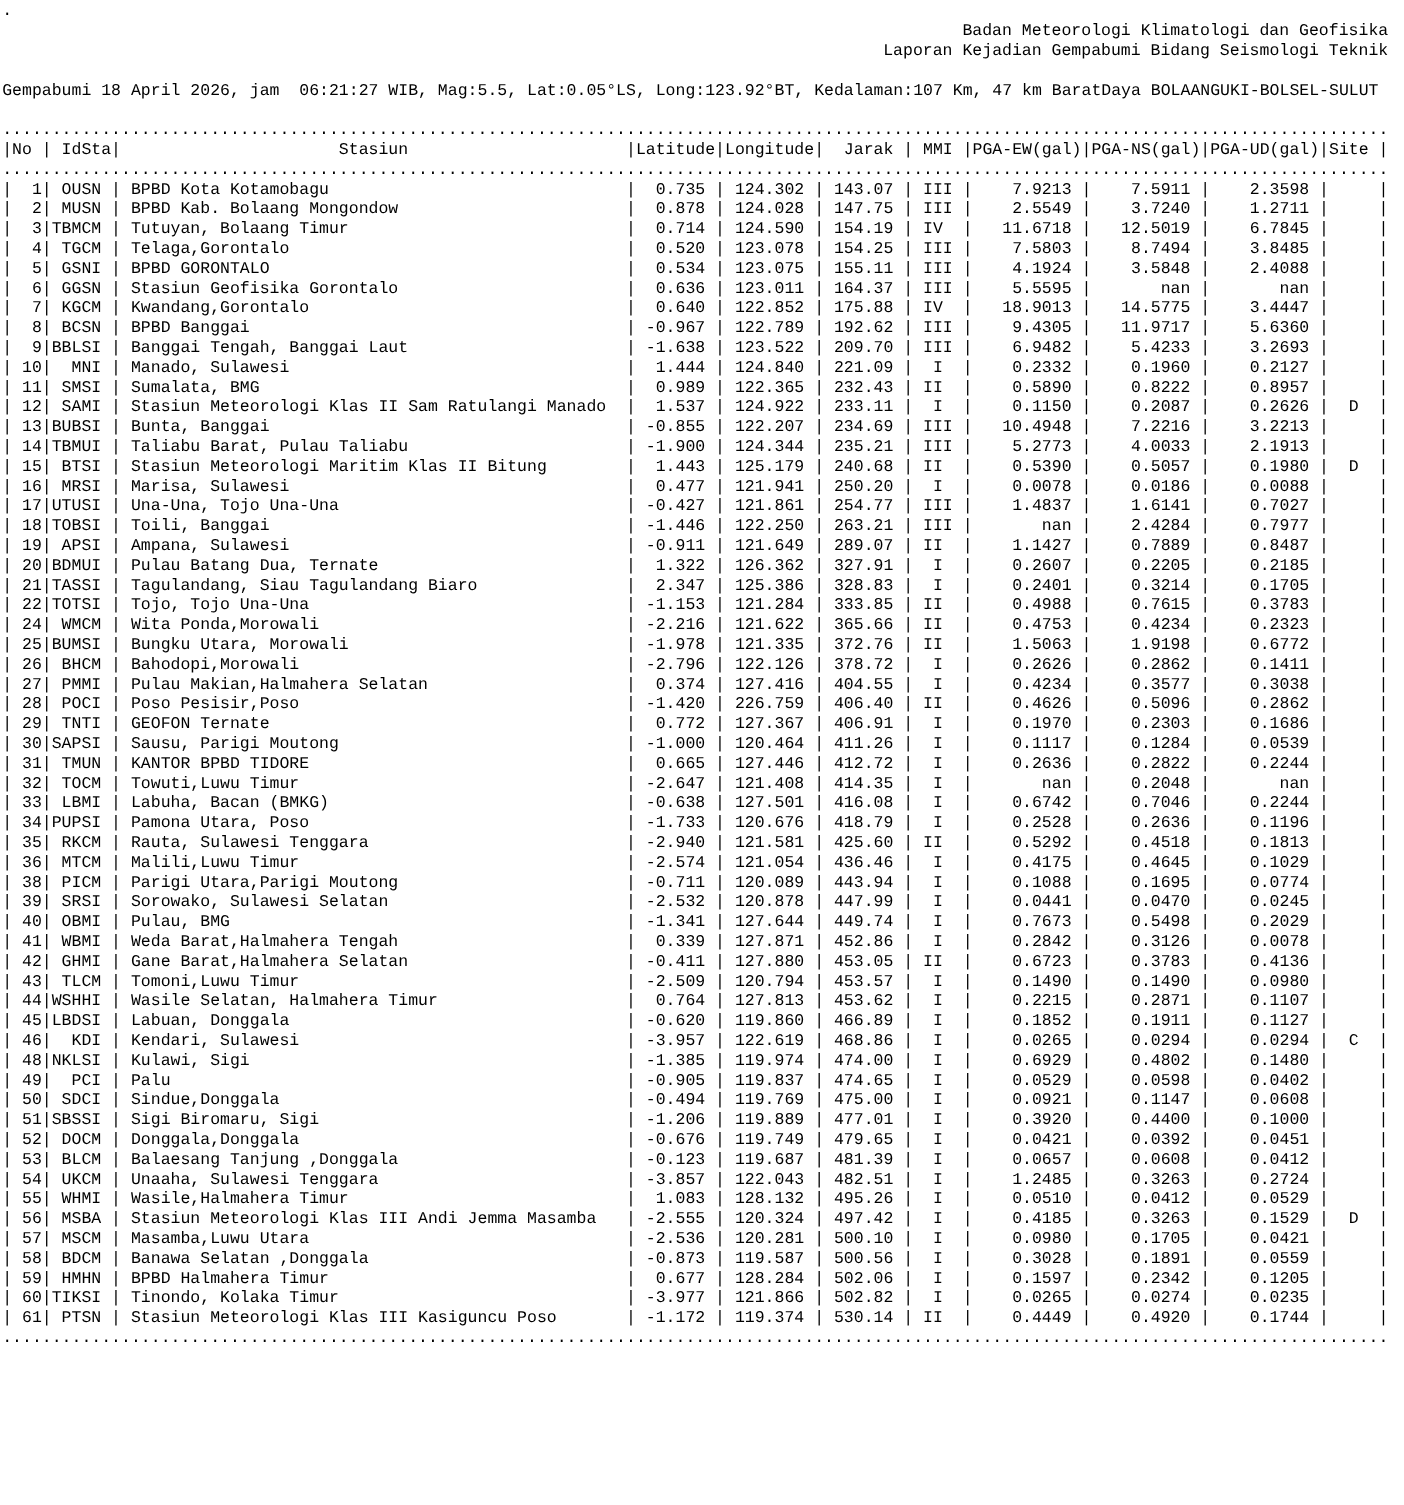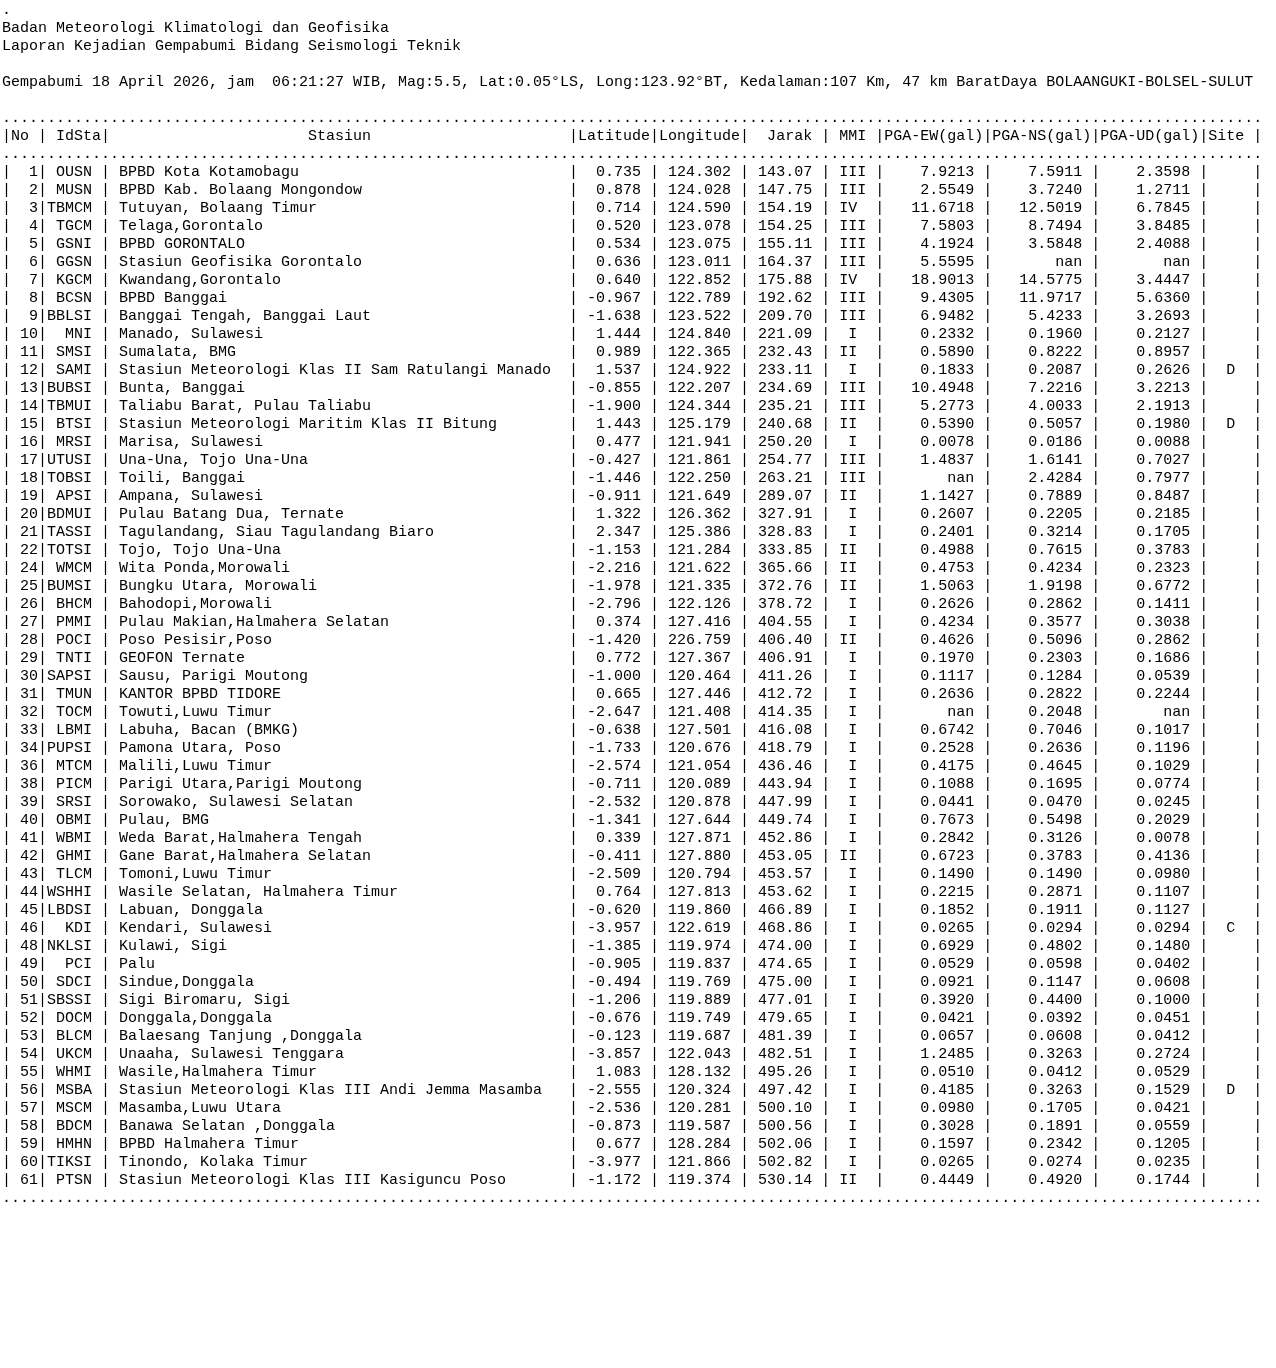--- a/index.html
+++ b/index.html
@@ -18,21 +18,21 @@
     line-height: 18px;
     color: #000000;
     padding: 2px 0 0 2px;
     width: 1262px;
   }
   .line {
     height: 18px;
     white-space: pre;
   }
   .center {
-    text-align: left;
+    text-align: right;
     width: 1260px;
   }
 </style>
 </head>
 <body>
 
 <div class="doc">
   <div class="line">.</div>
   <div class="line center">Badan Meteorologi Klimatologi dan Geofisika</div>
   <div class="line center">Laporan Kejadian Gempabumi Bidang Seismologi Teknik</div>
@@ -47,42 +47,43 @@
       <div class="line">|  2| MUSN | BPBD Kab. Bolaang Mongondow                       |  0.878 | 124.028 | 147.75 | III |    2.5549 |    3.7240 |    1.2711 |     |</div>
       <div class="line">|  3|TBMCM | Tutuyan, Bolaang Timur                            |  0.714 | 124.590 | 154.19 | IV  |   11.6718 |   12.5019 |    6.7845 |     |</div>
       <div class="line">|  4| TGCM | Telaga,Gorontalo                                  |  0.520 | 123.078 | 154.25 | III |    7.5803 |    8.7494 |    3.8485 |     |</div>
       <div class="line">|  5| GSNI | BPBD GORONTALO                                    |  0.534 | 123.075 | 155.11 | III |    4.1924 |    3.5848 |    2.4088 |     |</div>
       <div class="line">|  6| GGSN | Stasiun Geofisika Gorontalo                       |  0.636 | 123.011 | 164.37 | III |    5.5595 |       nan |       nan |     |</div>
       <div class="line">|  7| KGCM | Kwandang,Gorontalo                                |  0.640 | 122.852 | 175.88 | IV  |   18.9013 |   14.5775 |    3.4447 |     |</div>
       <div class="line">|  8| BCSN | BPBD Banggai                                      | -0.967 | 122.789 | 192.62 | III |    9.4305 |   11.9717 |    5.6360 |     |</div>
       <div class="line">|  9|BBLSI | Banggai Tengah, Banggai Laut                      | -1.638 | 123.522 | 209.70 | III |    6.9482 |    5.4233 |    3.2693 |     |</div>
       <div class="line">| 10|  MNI | Manado, Sulawesi                                  |  1.444 | 124.840 | 221.09 |  I  |    0.2332 |    0.1960 |    0.2127 |     |</div>
       <div class="line">| 11| SMSI | Sumalata, BMG                                     |  0.989 | 122.365 | 232.43 | II  |    0.5890 |    0.8222 |    0.8957 |     |</div>
-      <div class="line">| 12| SAMI | Stasiun Meteorologi Klas II Sam Ratulangi Manado  |  1.537 | 124.922 | 233.11 |  I  |    0.1833 |    0.2087 |    0.2626 |  D  |</div>
+      <div class="line">| 12| SAMI | Stasiun Meteorologi Klas II Sam Ratulangi Manado  |  1.537 | 124.922 | 233.11 |  I  |    0.1150 |    0.2087 |    0.2626 |  D  |</div>
       <div class="line">| 13|BUBSI | Bunta, Banggai                                    | -0.855 | 122.207 | 234.69 | III |   10.4948 |    7.2216 |    3.2213 |     |</div>
       <div class="line">| 14|TBMUI | Taliabu Barat, Pulau Taliabu                      | -1.900 | 124.344 | 235.21 | III |    5.2773 |    4.0033 |    2.1913 |     |</div>
       <div class="line">| 15| BTSI | Stasiun Meteorologi Maritim Klas II Bitung        |  1.443 | 125.179 | 240.68 | II  |    0.5390 |    0.5057 |    0.1980 |  D  |</div>
       <div class="line">| 16| MRSI | Marisa, Sulawesi                                  |  0.477 | 121.941 | 250.20 |  I  |    0.0078 |    0.0186 |    0.0088 |     |</div>
       <div class="line">| 17|UTUSI | Una-Una, Tojo Una-Una                             | -0.427 | 121.861 | 254.77 | III |    1.4837 |    1.6141 |    0.7027 |     |</div>
       <div class="line">| 18|TOBSI | Toili, Banggai                                    | -1.446 | 122.250 | 263.21 | III |       nan |    2.4284 |    0.7977 |     |</div>
       <div class="line">| 19| APSI | Ampana, Sulawesi                                  | -0.911 | 121.649 | 289.07 | II  |    1.1427 |    0.7889 |    0.8487 |     |</div>
       <div class="line">| 20|BDMUI | Pulau Batang Dua, Ternate                         |  1.322 | 126.362 | 327.91 |  I  |    0.2607 |    0.2205 |    0.2185 |     |</div>
       <div class="line">| 21|TASSI | Tagulandang, Siau Tagulandang Biaro               |  2.347 | 125.386 | 328.83 |  I  |    0.2401 |    0.3214 |    0.1705 |     |</div>
       <div class="line">| 22|TOTSI | Tojo, Tojo Una-Una                                | -1.153 | 121.284 | 333.85 | II  |    0.4988 |    0.7615 |    0.3783 |     |</div>
       <div class="line">| 24| WMCM | Wita Ponda,Morowali                               | -2.216 | 121.622 | 365.66 | II  |    0.4753 |    0.4234 |    0.2323 |     |</div>
       <div class="line">| 25|BUMSI | Bungku Utara, Morowali                            | -1.978 | 121.335 | 372.76 | II  |    1.5063 |    1.9198 |    0.6772 |     |</div>
       <div class="line">| 26| BHCM | Bahodopi,Morowali                                 | -2.796 | 122.126 | 378.72 |  I  |    0.2626 |    0.2862 |    0.1411 |     |</div>
       <div class="line">| 27| PMMI | Pulau Makian,Halmahera Selatan                    |  0.374 | 127.416 | 404.55 |  I  |    0.4234 |    0.3577 |    0.3038 |     |</div>
       <div class="line">| 28| POCI | Poso Pesisir,Poso                                 | -1.420 | 226.759 | 406.40 | II  |    0.4626 |    0.5096 |    0.2862 |     |</div>
       <div class="line">| 29| TNTI | GEOFON Ternate                                    |  0.772 | 127.367 | 406.91 |  I  |    0.1970 |    0.2303 |    0.1686 |     |</div>
       <div class="line">| 30|SAPSI | Sausu, Parigi Moutong                             | -1.000 | 120.464 | 411.26 |  I  |    0.1117 |    0.1284 |    0.0539 |     |</div>
       <div class="line">| 31| TMUN | KANTOR BPBD TIDORE                                |  0.665 | 127.446 | 412.72 |  I  |    0.2636 |    0.2822 |    0.2244 |     |</div>
       <div class="line">| 32| TOCM | Towuti,Luwu Timur                                 | -2.647 | 121.408 | 414.35 |  I  |       nan |    0.2048 |       nan |     |</div>
-      <div class="line">| 33| LBMI | Labuha, Bacan (BMKG)                              | -0.638 | 127.501 | 416.08 |  I  |    0.6742 |    0.7046 |    0.1017 |     |</div>
+      <div class="line">| 33| LBMI | Labuha, Bacan (BMKG)                              | -0.638 | 127.501 | 416.08 |  I  |    0.6742 |    0.7046 |    0.2244 |     |</div>
       <div class="line">| 34|PUPSI | Pamona Utara, Poso                                | -1.733 | 120.676 | 418.79 |  I  |    0.2528 |    0.2636 |    0.1196 |     |</div>
+      <div class="line">| 35| RKCM | Rauta, Sulawesi Tenggara                          | -2.940 | 121.581 | 425.60 | II  |    0.5292 |    0.4518 |    0.1813 |     |</div>
       <div class="line">| 36| MTCM | Malili,Luwu Timur                                 | -2.574 | 121.054 | 436.46 |  I  |    0.4175 |    0.4645 |    0.1029 |     |</div>
       <div class="line">| 38| PICM | Parigi Utara,Parigi Moutong                       | -0.711 | 120.089 | 443.94 |  I  |    0.1088 |    0.1695 |    0.0774 |     |</div>
       <div class="line">| 39| SRSI | Sorowako, Sulawesi Selatan                        | -2.532 | 120.878 | 447.99 |  I  |    0.0441 |    0.0470 |    0.0245 |     |</div>
       <div class="line">| 40| OBMI | Pulau, BMG                                        | -1.341 | 127.644 | 449.74 |  I  |    0.7673 |    0.5498 |    0.2029 |     |</div>
       <div class="line">| 41| WBMI | Weda Barat,Halmahera Tengah                       |  0.339 | 127.871 | 452.86 |  I  |    0.2842 |    0.3126 |    0.0078 |     |</div>
       <div class="line">| 42| GHMI | Gane Barat,Halmahera Selatan                      | -0.411 | 127.880 | 453.05 | II  |    0.6723 |    0.3783 |    0.4136 |     |</div>
       <div class="line">| 43| TLCM | Tomoni,Luwu Timur                                 | -2.509 | 120.794 | 453.57 |  I  |    0.1490 |    0.1490 |    0.0980 |     |</div>
       <div class="line">| 44|WSHHI | Wasile Selatan, Halmahera Timur                   |  0.764 | 127.813 | 453.62 |  I  |    0.2215 |    0.2871 |    0.1107 |     |</div>
       <div class="line">| 45|LBDSI | Labuan, Donggala                                  | -0.620 | 119.860 | 466.89 |  I  |    0.1852 |    0.1911 |    0.1127 |     |</div>
       <div class="line">| 46|  KDI | Kendari, Sulawesi                                 | -3.957 | 122.619 | 468.86 |  I  |    0.0265 |    0.0294 |    0.0294 |  C  |</div>

